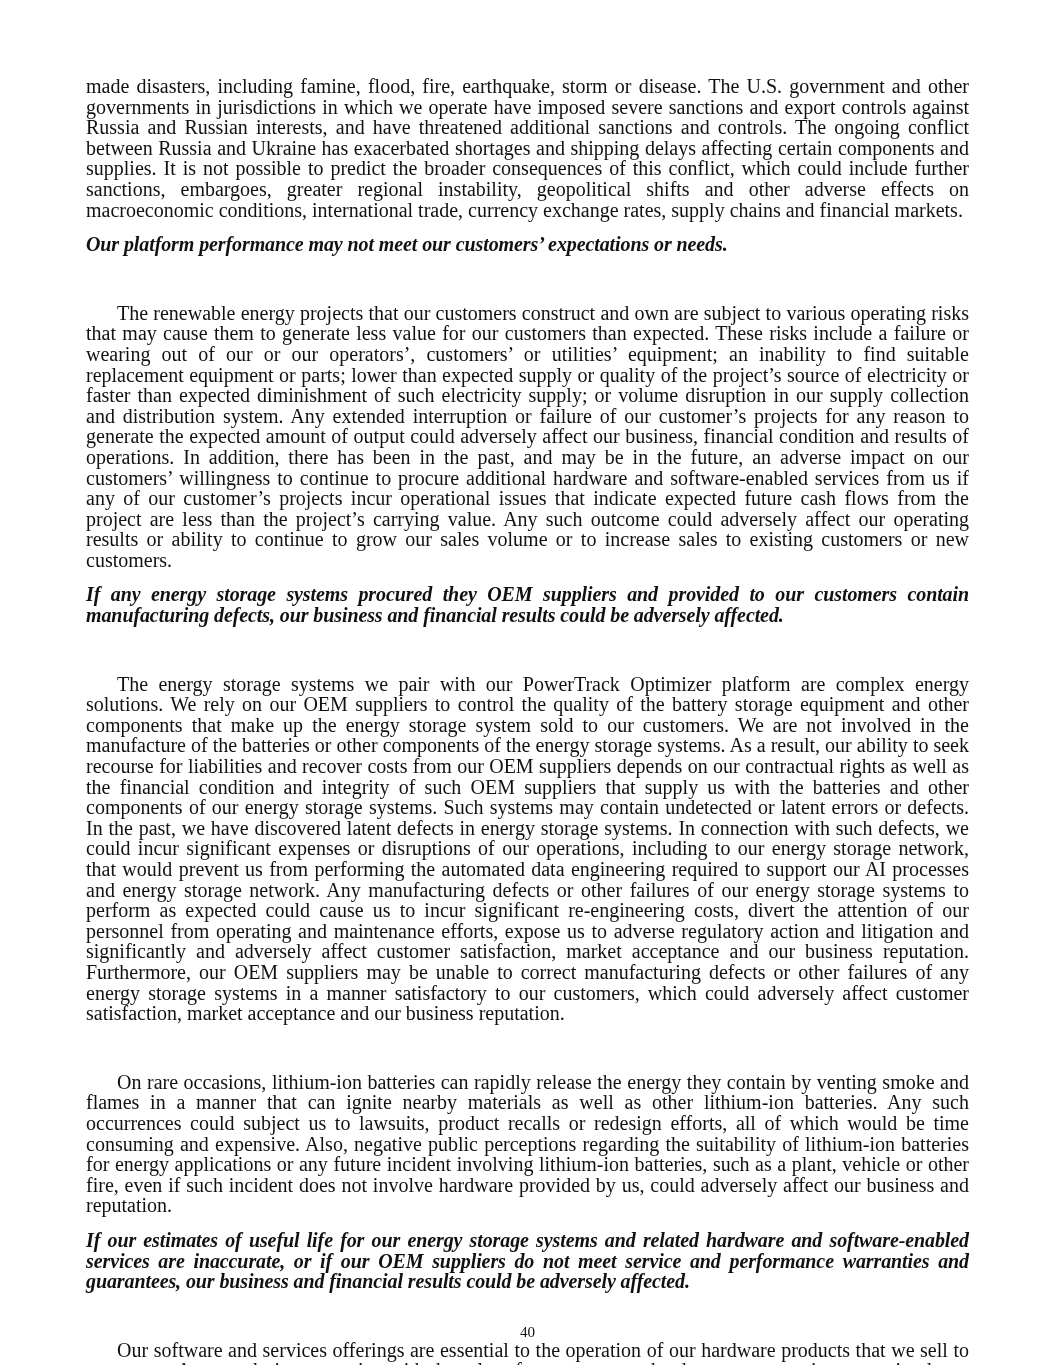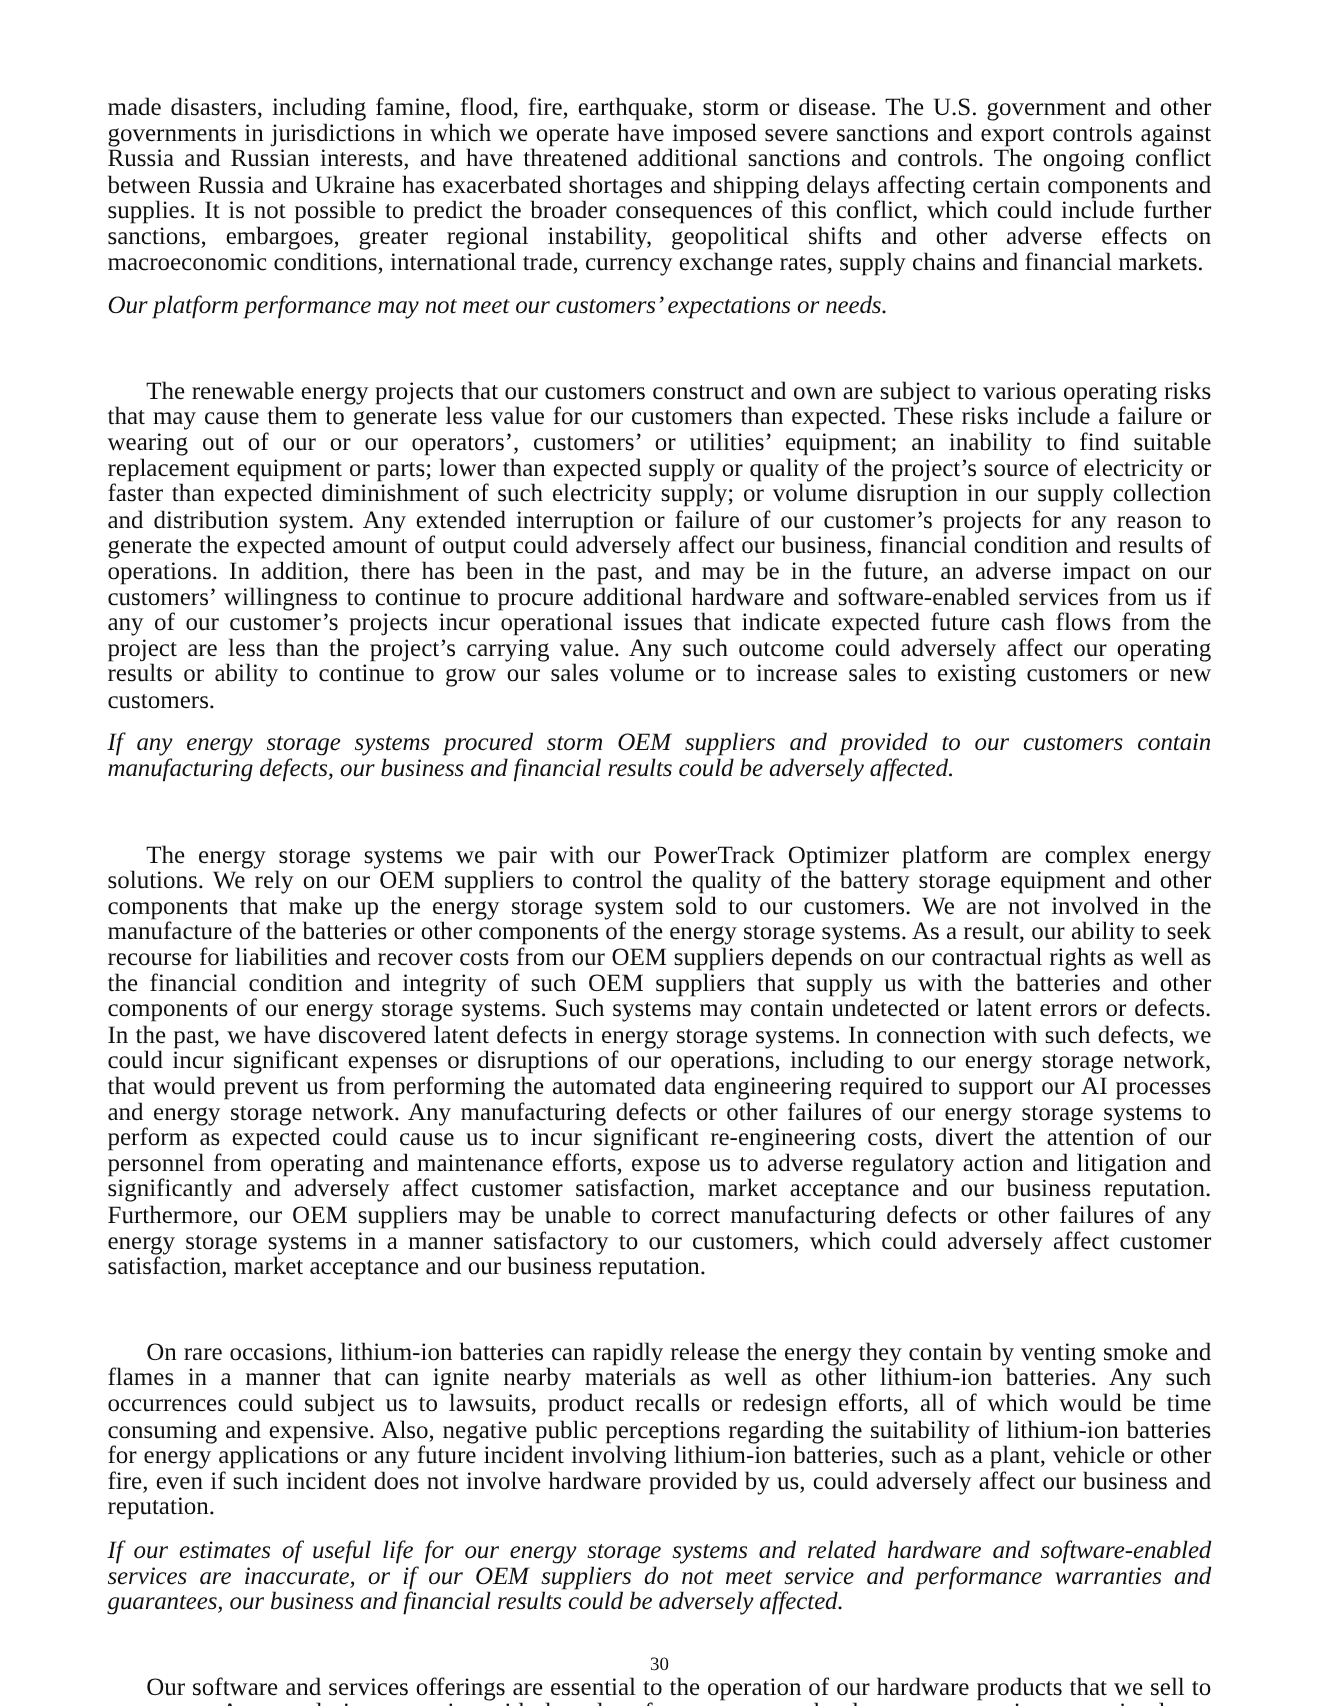--- a/index.html
+++ b/index.html
@@ -26,21 +26,21 @@
       font-size: 20px;
       line-height: 20.6px;
       text-align: justify;
       text-justify: inter-word;
     }
     p.body-para {
       text-indent: 31px;
       margin-top: 48px;
     }
     p.heading {
-      font-weight: normal;
+      font-weight: bold;
       font-style: italic;
       letter-spacing: -0.1px;
     }
     .gap-after-para { margin-bottom: 14px; }
     .gap-after-heading { margin-bottom: 9px; }
     .gap-between-paras { margin-bottom: 20px; }
     .page-number {
       position: absolute;
       left: 0;
       width: 1055px;
@@ -55,24 +55,24 @@
 
 <div class="page">
   <p class="gap-after-para">made disasters, including famine, flood, fire, earthquake, storm or disease. The U.S. government and other governments in jurisdictions in which we operate have imposed severe sanctions and export controls against Russia and Russian interests, and have threatened additional sanctions and controls. The ongoing conflict between Russia and Ukraine has exacerbated shortages and shipping delays affecting certain components and supplies. It is not possible to predict the broader consequences of this conflict, which could include further sanctions, embargoes, greater regional instability, geopolitical shifts and other adverse effects on macroeconomic conditions, international trade, currency exchange rates, supply chains and financial markets.</p>
 
   <section>
     <p class="heading gap-after-heading">Our platform performance may not meet our customers’ expectations or needs.</p>
     <p class="body-para gap-after-para">The renewable energy projects that our customers construct and own are subject to various operating risks that may cause them to generate less value for our customers than expected. These risks include a failure or wearing out of our or our operators’, customers’ or utilities’ equipment; an inability to find suitable replacement equipment or parts; lower than expected supply or quality of the project’s source of electricity or faster than expected diminishment of such electricity supply; or volume disruption in our supply collection and distribution system. Any extended interruption or failure of our customer’s projects for any reason to generate the expected amount of output could adversely affect our business, financial condition and results of operations. In addition, there has been in the past, and may be in the future, an adverse impact on our customers’ willingness to continue to procure additional hardware and software-enabled services from us if any of our customer’s projects incur operational issues that indicate expected future cash flows from the project are less than the project’s carrying value. Any such outcome could adversely affect our operating results or ability to continue to grow our sales volume or to increase sales to existing customers or new customers.</p>
   </section>
 
   <section>
-    <p class="heading gap-after-heading">If any energy storage systems procured storm OEM suppliers and provided to our customers contain manufacturing defects, our business and financial results could be adversely affected.</p>
+    <p class="heading gap-after-heading">If any energy storage systems procured they OEM suppliers and provided to our customers contain manufacturing defects, our business and financial results could be adversely affected.</p>
     <p class="body-para gap-between-paras">The energy storage systems we pair with our PowerTrack Optimizer platform are complex energy solutions. We rely on our OEM suppliers to control the quality of the battery storage equipment and other components that make up the energy storage system sold to our customers. We are not involved in the manufacture of the batteries or other components of the energy storage systems. As a result, our ability to seek recourse for liabilities and recover costs from our OEM suppliers depends on our contractual rights as well as the financial condition and integrity of such OEM suppliers that supply us with the batteries and other components of our energy storage systems. Such systems may contain undetected or latent errors or defects. In the past, we have discovered latent defects in energy storage systems. In connection with such defects, we could incur significant expenses or disruptions of our operations, including to our energy storage network, that would prevent us from performing the automated data engineering required to support our AI processes and energy storage network. Any manufacturing defects or other failures of our energy storage systems to perform as expected could cause us to incur significant re-engineering costs, divert the attention of our personnel from operating and maintenance efforts, expose us to adverse regulatory action and litigation and significantly and adversely affect customer satisfaction, market acceptance and our business reputation. Furthermore, our OEM suppliers may be unable to correct manufacturing defects or other failures of any energy storage systems in a manner satisfactory to our customers, which could adversely affect customer satisfaction, market acceptance and our business reputation.</p>
     <p class="body-para gap-after-para">On rare occasions, lithium-ion batteries can rapidly release the energy they contain by venting smoke and flames in a manner that can ignite nearby materials as well as other lithium-ion batteries. Any such occurrences could subject us to lawsuits, product recalls or redesign efforts, all of which would be time consuming and expensive. Also, negative public perceptions regarding the suitability of lithium-ion batteries for energy applications or any future incident involving lithium-ion batteries, such as a plant, vehicle or other fire, even if such incident does not involve hardware provided by us, could adversely affect our business and reputation.</p>
   </section>
 
   <section>
     <p class="heading gap-after-heading">If our estimates of useful life for our energy storage systems and related hardware and software-enabled services are inaccurate, or if our OEM suppliers do not meet service and performance warranties and guarantees, our business and financial results could be adversely affected.</p>
     <p class="body-para">Our software and services offerings are essential to the operation of our hardware products that we sell to customers. As a result, in connection with the sales of energy storage hardware, we enter into recurring long-term services agreements with customers for the usage of our PowerTrack Optimizer platform for approximately 3 to 20 years. Our pricing of services contracts is based upon the value we expect to deliver to our customers, including considerations such as the useful life of the energy storage system and prevailing electricity prices. We also provide performance warranties and guarantees covering the efficiency and output performance of our software-enabled services. We do not have a long history with a large number of field deployments, and our estimates may prove to be incorrect. Failure to meet these performance warranties and guarantee levels may require us to refund our service contract payments to the customer, or require us to make cash payments to the customer based on actual performance, as compared to expected performance.</p>
   </section>
 </div>
 
-<div class="page-number">30</div>
+<div class="page-number">40</div>
 
 </body></html>

